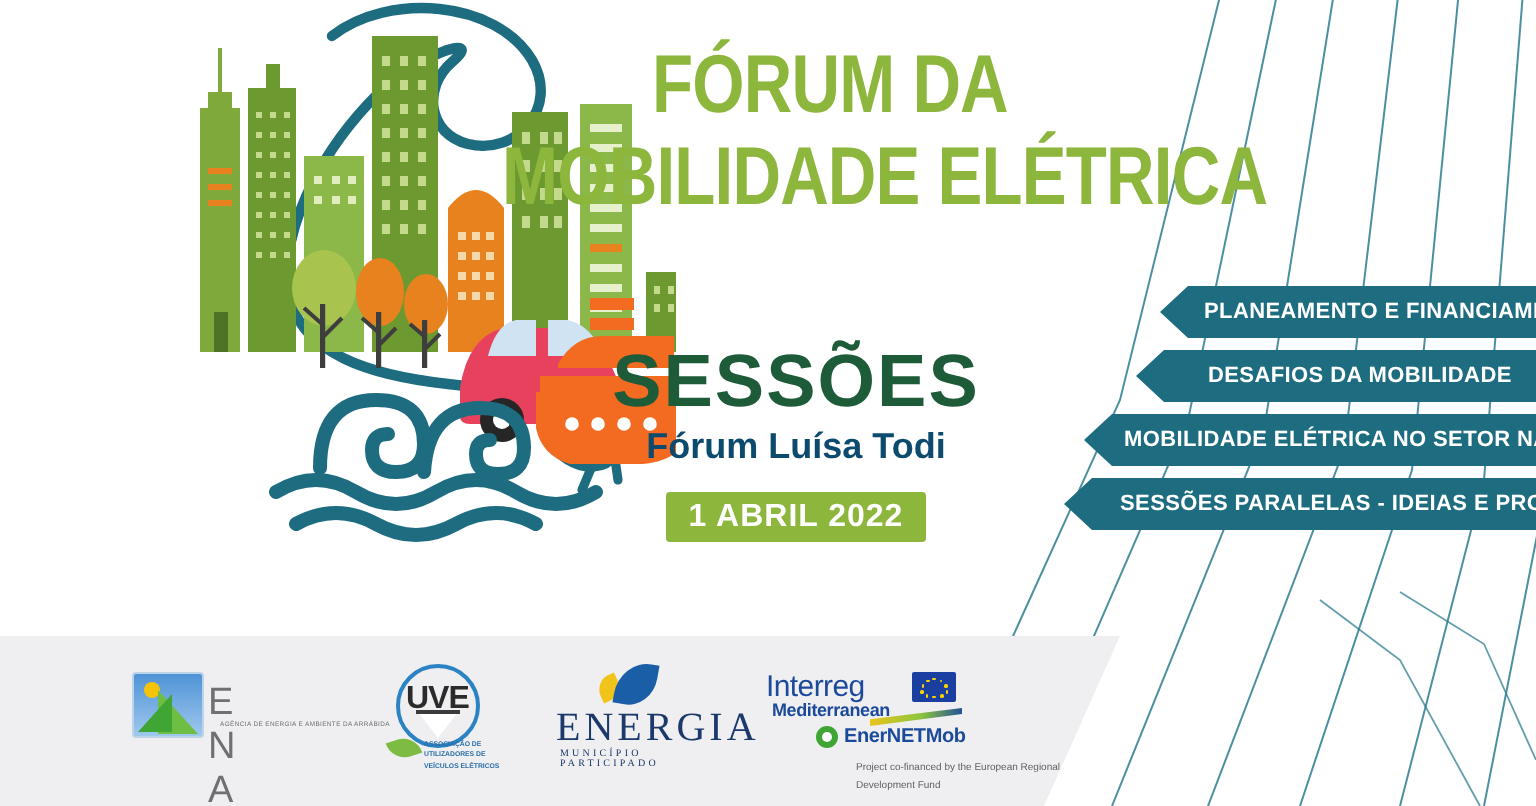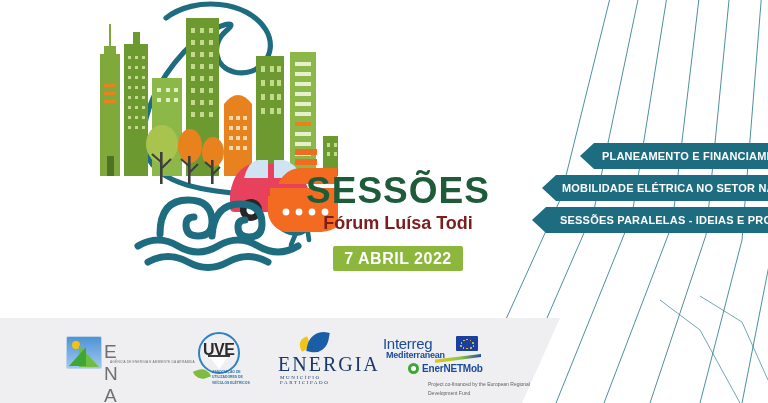--- a/index.html
+++ b/index.html
@@ -55,21 +55,21 @@
     font-weight:bold;
     font-size:37px;
     color:#1E5B38;
     letter-spacing:1px;
     line-height:1;
   }
   .venue{
     font-family:"Liberation Sans","DejaVu Sans",sans-serif;
     font-weight:bold;
     font-size:18px;
-    color:#7f1d1d;
+    color:#0c4a6e;
     margin-top:5px;
     line-height:1;
   }
   .date-badge{
     display:inline-block;
     margin-top:14px;
     background:#8CB63C;
     color:#ffffff;
     font-family:"Liberation Sans Narrow","Liberation Sans",sans-serif;
     font-weight:bold;
@@ -501,29 +501,34 @@
     </g>
 
     <g fill="none" stroke="#1E6C80" stroke-width="7" stroke-linecap="round">
       <path d="M152 238 q0 -34 28 -34 q24 0 24 22 q0 14 -14 14 q-12 0 -12 -11 q0 -8 8 -8"></path>
       <path d="M204 240 q2 -32 28 -32 q22 0 22 20 q0 13 -13 13 q-11 0 -11 -10 q0 -7 7 -7"></path>
       <path d="M130 250 q20 -12 40 0 q20 12 40 0 q20 -12 40 0 q20 12 40 0"></path>
       <path d="M140 266 q20 -11 40 0 q20 11 40 0 q20 -11 40 0"></path>
     </g>
   </svg>
 
+  <div class="title-block">
+    <div class="title-line l1">FÓRUM DA</div>
+    <div class="title-line l2">MOBILIDADE ELÉTRICA</div>
+  </div>
 
   <div class="venue-block">
     <div class="city">SESSÕES</div>
     <div class="venue">Fórum Luísa Todi</div>
-    <div class="date-badge">7 ABRIL 2022</div>
+    <div class="date-badge">1 ABRIL 2022</div>
   </div>
 
   <div class="topics">
     <div class="topic t1">PLANEAMENTO E FINANCIAMENTO</div>
+    <div class="topic t2">DESAFIOS DA MOBILIDADE</div>
     <div class="topic t3">MOBILIDADE ELÉTRICA NO SETOR NÁUTICO</div>
     <div class="topic t4">SESSÕES PARALELAS - IDEIAS E PROJETOS</div>
   </div>
 
   <div class="footer">
     <div class="footer-bg"></div>
     <div class="logos">
 
       <div class="logo ena">
         <div class="ena-sq">

